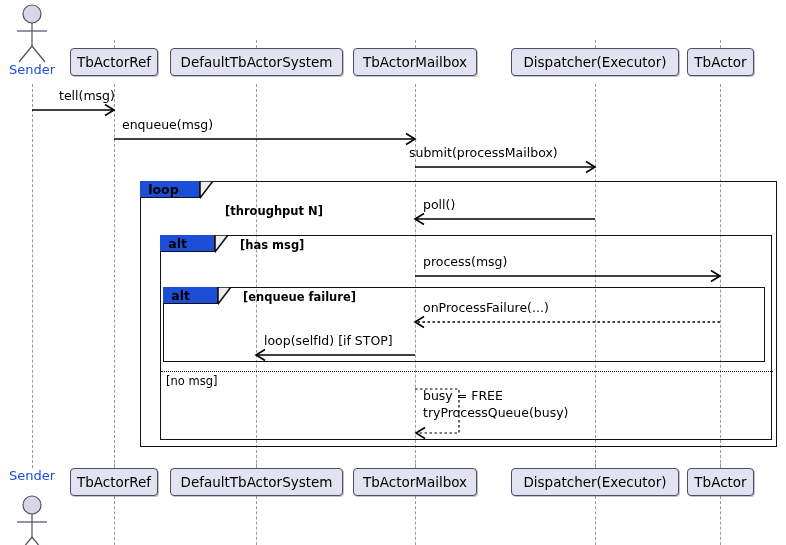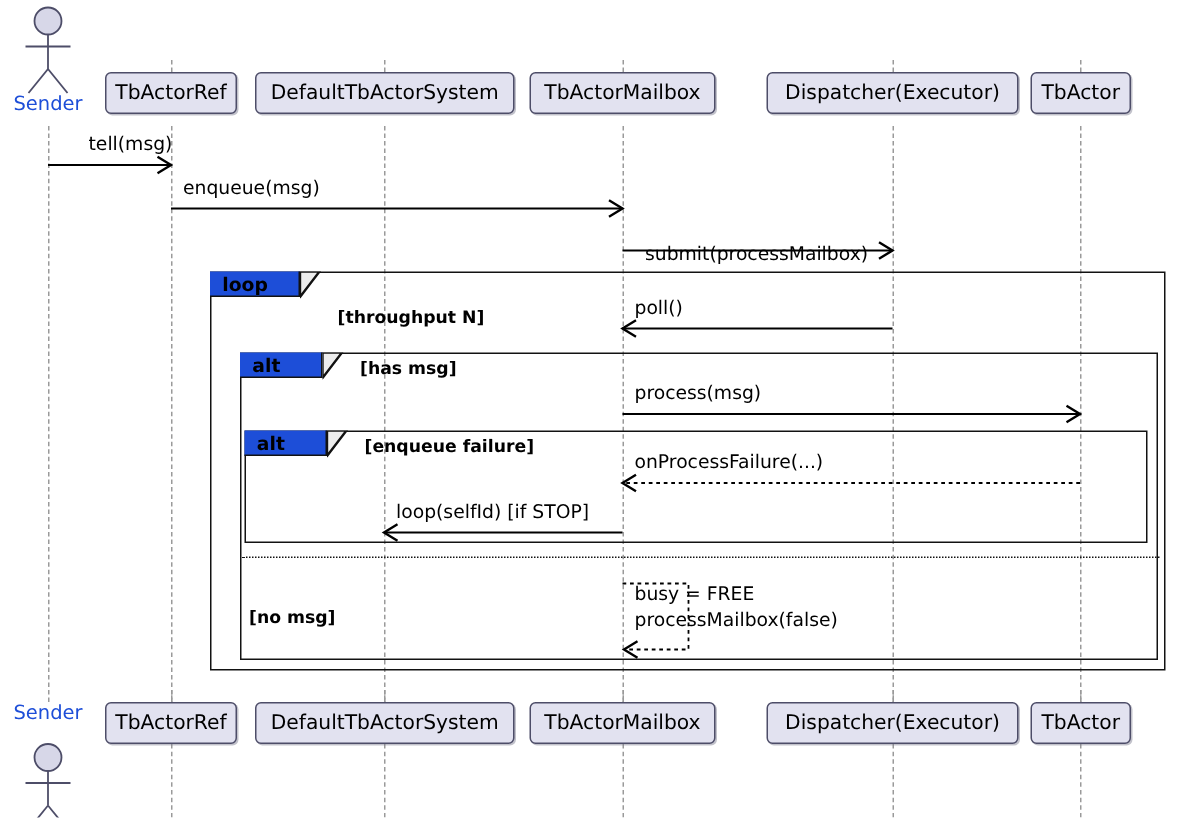--- a/index.html
+++ b/index.html
@@ -82,24 +82,23 @@
     white-space: nowrap;
   }
   .frag-divider {
     position: absolute;
     border-top: 1.5px dotted #121212;
     height: 0;
   }
   .else-guard {
     position: absolute;
     font-size: 11.5px;
-    font-weight: bold;
-    color: #000;
-    white-space: nowrap;
-    margin-top: 30px;
+    font-weight: normal;
+    color: #000;
+    white-space: nowrap;
   }
 </style>
 </head>
 <body>
 
 <div id="canvas">
     <div class="lifeline" style="left: 32px; top: 84px; height: 384px;"></div>
     <div class="lifeline" style="left: 114px; top: 84px; height: 384px;"></div>
     <div class="lifeline" style="left: 114px; top: 496px; height: 49px;"></div>
     <div class="lifeline" style="left: 256px; top: 84px; height: 384px;"></div>
@@ -176,21 +175,21 @@
     <div class="msg-label" style="left: 40px; top: 88px; margin-left: 19px;">tell(msg)</div>
     <svg width="305" height="14" style="position: absolute; left: 112px; top: 132px;">
       <line x1="2" y1="7" x2="303" y2="7" stroke="#000" stroke-width="1.3"></line>
       <polyline points="294,1.5 303,7 294,12.5" fill="none" stroke="#000" stroke-width="1.6"></polyline>
     </svg>
     <div class="msg-label" style="left: 122px; top: 117px;">enqueue(msg)</div>
     <svg width="184" height="14" style="position: absolute; left: 413px; top: 160px;">
       <line x1="2" y1="7" x2="182" y2="7" stroke="#000" stroke-width="1.3"></line>
       <polyline points="173,1.5 182,7 173,12.5" fill="none" stroke="#000" stroke-width="1.6"></polyline>
     </svg>
-    <div class="msg-label" style="left: 430px; top: 145px; margin-top: 16px;">submit(processMailbox)</div>
+    <div class="msg-label" style="left: 409px; top: 145px;">submit(processMailbox)</div>
     <svg width="184" height="14" style="position: absolute; left: 413px; top: 212px;">
       <line x1="182" y1="7" x2="2" y2="7" stroke="#000" stroke-width="1.3"></line>
       <polyline points="11,1.5 2,7 11,12.5" fill="none" stroke="#000" stroke-width="1.6"></polyline>
     </svg>
     <div class="msg-label" style="left: 423px; top: 197px;">poll()</div>
     <svg width="309" height="14" style="position: absolute; left: 413px; top: 269px;">
       <line x1="2" y1="7" x2="307" y2="7" stroke="#000" stroke-width="1.3"></line>
       <polyline points="298,1.5 307,7 298,12.5" fill="none" stroke="#000" stroke-width="1.6"></polyline>
     </svg>
     <div class="msg-label" style="left: 423px; top: 254px;">process(msg)</div>
@@ -202,14 +201,14 @@
     <svg width="163" height="14" style="position: absolute; left: 254px; top: 348px;">
       <line x1="161" y1="7" x2="2" y2="7" stroke="#000" stroke-width="1.3"></line>
       <polyline points="11,1.5 2,7 11,12.5" fill="none" stroke="#000" stroke-width="1.6"></polyline>
     </svg>
     <div class="msg-label" style="left: 264px; top: 333px;">loop(selfId) [if STOP]</div>
     <svg width="56" height="58" style="position: absolute; left: 411px; top: 385px;">
       <path d="M 4 4 L 48 4 L 48 48 L 6 48" fill="none" stroke="#000" stroke-width="1.2" stroke-dasharray="2.5,2.5"></path>
       <polyline points="14,42.5 5,48 14,53.5" fill="none" stroke="#000" stroke-width="1.6"></polyline>
     </svg>
     <div class="msg-label" style="left: 423px; top: 388px;">busy = FREE</div>
-    <div class="msg-label" style="left: 423px; top: 405px;">processMailbox(false)</div>
+    <div class="msg-label" style="left: 423px; top: 405px;">tryProcessQueue(busy)</div>
   </div>
 
 </body></html>

